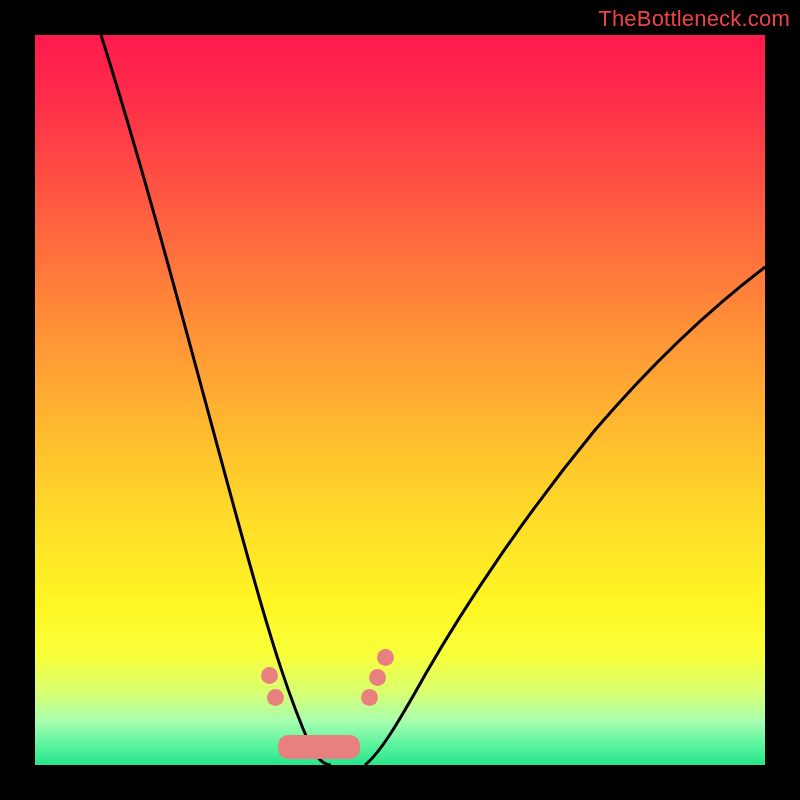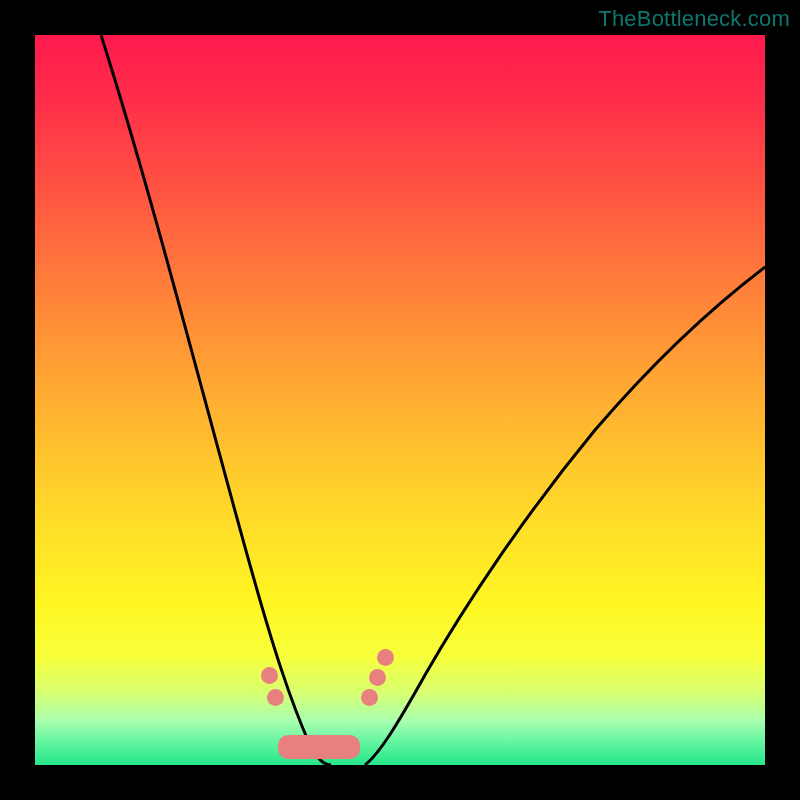--- a/index.html
+++ b/index.html
@@ -50,21 +50,21 @@
     position: absolute;
     background: #e98080;
     border-radius: 10px;
   }
   .watermark {
     position: absolute;
     top: 6px;
     right: 10px;
     font-family: Arial, Helvetica, sans-serif;
     font-size: 22px;
-    color: #0f766e;
+    color: #ef4444;
     letter-spacing: 0.2px;
   }
   svg.curves {
     position: absolute;
     left: 0;
     top: 0;
     width: 730px;
     height: 730px;
     overflow: visible;
   }

